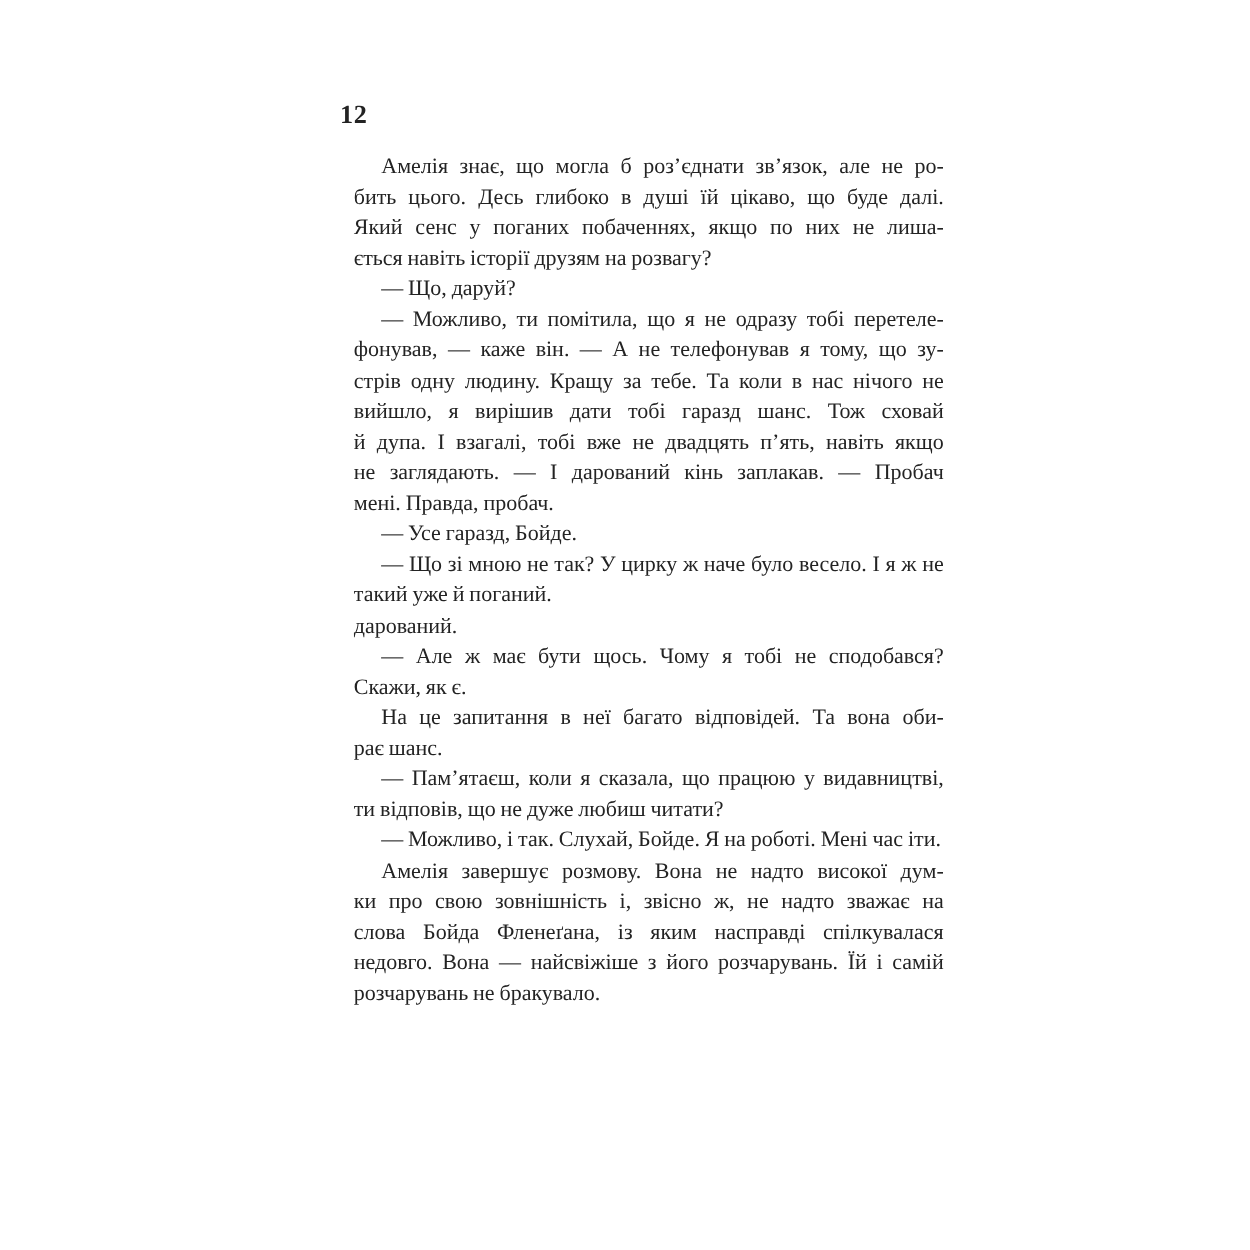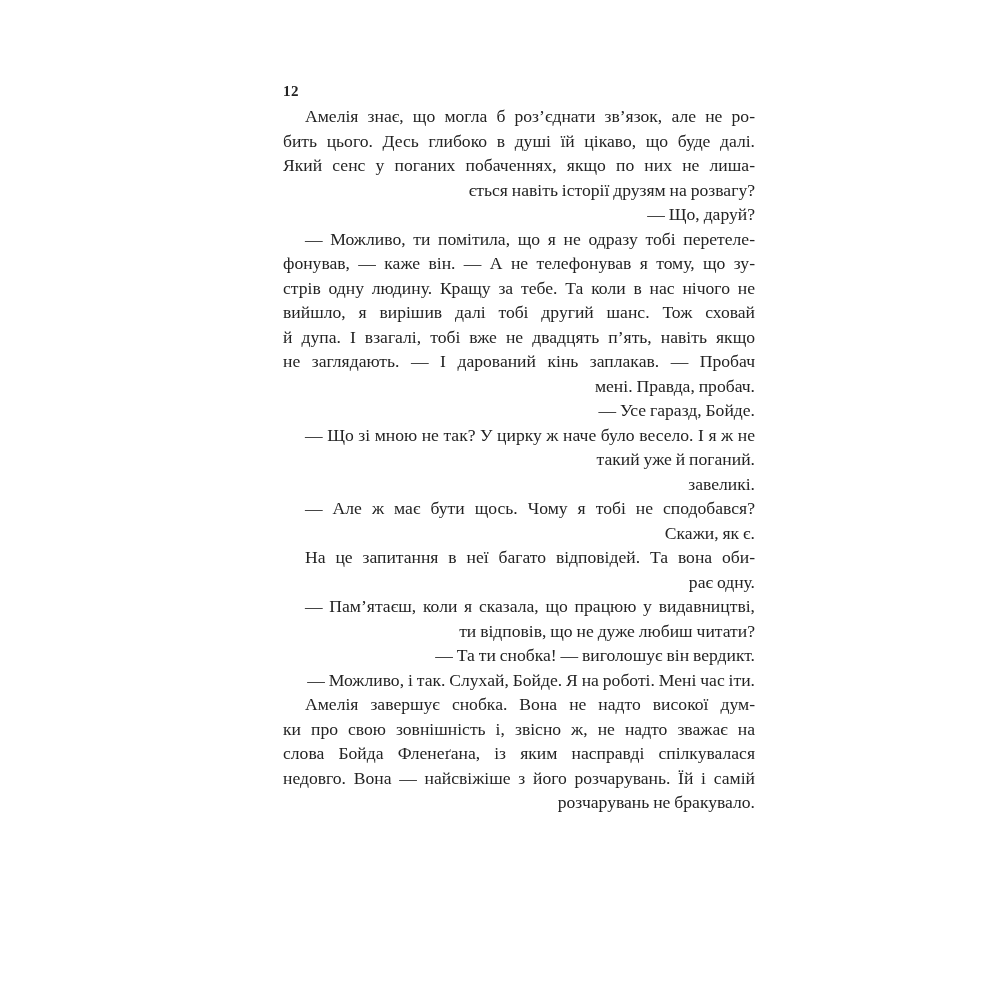--- a/index.html
+++ b/index.html
@@ -12,43 +12,43 @@
   }
   .page {
     position: relative;
     width: 1000px;
     height: 1000px;
     background: #ffffff;
     overflow: hidden;
   }
   .page-number {
     position: absolute;
-    left: 283px;
+    left: 272px;
     top: 83px;
-    font-size: 15px;
+    font-size: 21px;
     font-weight: 700;
     color: #232323;
     letter-spacing: 0.5px;
     line-height: 17px;
   }
   .text-block {
     position: absolute;
     left: 283px;
-    top: 104px;
+    top: 120px;
     width: 472px;
     color: #232323;
     font-size: 17.6px;
     word-spacing: -0.5px;
   }
   .paragraph { margin: 0; padding: 0; }
   .line {
     height: 24.5px;
     line-height: 24.5px;
     overflow: hidden;
-    text-align: right;
+    text-align: left;
   }
   
   .line.j {
     text-align: justify;
     text-align-last: justify;
   }
   
   .line.first { text-indent: 22px; }
 </style>
 </head>
@@ -63,54 +63,51 @@
         <div class="line j">Який сенс у поганих побаченнях, якщо по них не лиша-</div>
         <div class="line">ється навіть історії друзям на розвагу?</div>
       </div>
       <div class="paragraph">
         <div class="line first">— Що, даруй?</div>
       </div>
       <div class="paragraph">
         <div class="line first j">— Можливо, ти помітила, що я не одразу тобі перетеле-</div>
         <div class="line j">фонував, — каже він. — А не телефонував я тому, що зу-</div>
         <div class="line j">стрів одну людину. Кращу за тебе. Та коли в нас нічого не</div>
-        <div class="line j">вийшло, я вирішив далі тобі другий шанс. Тож сховай</div>
+        <div class="line j">вийшло, я вирішив дати тобі гаразд шанс. Тож сховай</div>
         <div class="line j">й дупа. І взагалі, тобі вже не двадцять п’ять, навіть якщо</div>
         <div class="line j">не заглядають. — І дарований кінь заплакав. — Пробач</div>
         <div class="line">мені. Правда, пробач.</div>
       </div>
       <div class="paragraph">
         <div class="line first">— Усе гаразд, Бойде.</div>
       </div>
       <div class="paragraph">
         <div class="line first j">— Що зі мною не так? У цирку ж наче було весело. І я ж не</div>
         <div class="line">такий уже й поганий.</div>
       </div>
       <div class="paragraph">
-        <div class="line">завеликі.</div>
+        <div class="line">дарований.</div>
       </div>
       <div class="paragraph">
         <div class="line first j">— Але ж має бути щось. Чому я тобі не сподобався?</div>
         <div class="line">Скажи, як є.</div>
       </div>
       <div class="paragraph">
         <div class="line first j">На це запитання в неї багато відповідей. Та вона оби-</div>
-        <div class="line">рає одну.</div>
+        <div class="line">рає шанс.</div>
       </div>
       <div class="paragraph">
         <div class="line first j">— Пам’ятаєш, коли я сказала, що працюю у видавництві,</div>
         <div class="line">ти відповів, що не дуже любиш читати?</div>
       </div>
       <div class="paragraph">
-        <div class="line first">— Та ти снобка! — виголошує він вердикт.</div>
-      </div>
-      <div class="paragraph">
         <div class="line first">— Можливо, і так. Слухай, Бойде. Я на роботі. Мені час іти.</div>
       </div>
       <div class="paragraph">
-        <div class="line first j">Амелія завершує снобка. Вона не надто високої дум-</div>
+        <div class="line first j">Амелія завершує розмову. Вона не надто високої дум-</div>
         <div class="line j">ки про свою зовнішність і, звісно ж, не надто зважає на</div>
         <div class="line j">слова Бойда Фленеґана, із яким насправді спілкувалася</div>
         <div class="line j">недовго. Вона — найсвіжіше з його розчарувань. Їй і самій</div>
         <div class="line">розчарувань не бракувало.</div>
       </div>
     </div>
 </div>
 
 </body></html>

